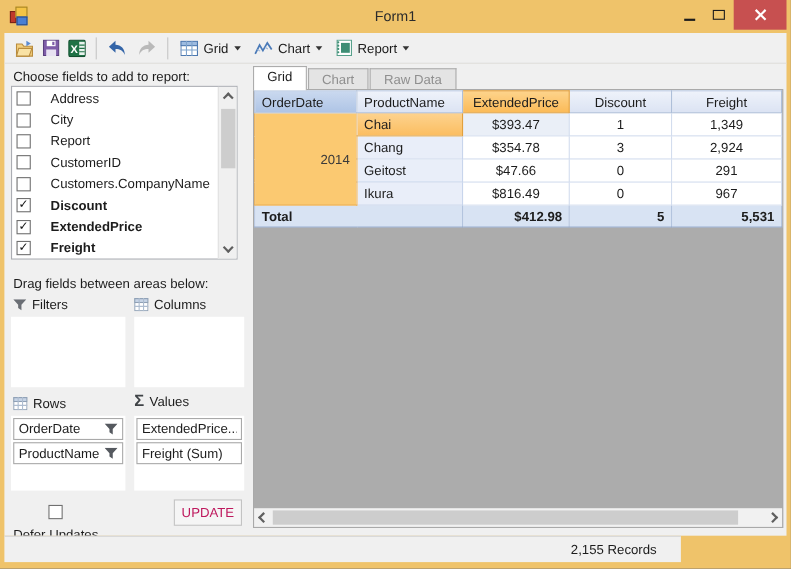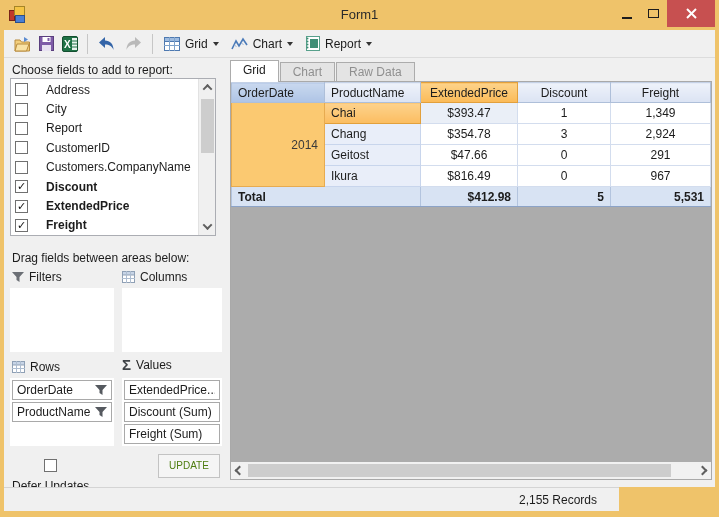--- a/index.html
+++ b/index.html
@@ -49,21 +49,21 @@
   .chev.left { transform:rotate(-135deg); }
   .chev.right { transform:rotate(45deg); }
 
   .area-label { position:absolute; display:flex; align-items:center; gap:5px; color:#1c1c1c; }
   .area-box { position:absolute; background:#fff; }
   .fielditem { height:20px; background:#fff; border:1px solid #a9a9a9; display:flex; align-items:center; padding:0 4px; margin:2px 2px 2px 2px; justify-content:space-between; }
   .fielditem .flabel { white-space:nowrap; overflow:hidden; }
   .sigma { font-size:15px; font-weight:bold; color:#3f4347; line-height:12px; }
 
   .defer-row { position:absolute; left:8px; top:401px; display:flex; align-items:center; gap:7px;flex-direction:column; }
-  .update-btn { position:absolute; left:154px; top:396px; width:62px; height:24px; background:#f5f5f5; border:1px solid #c3c3c3; color:#4d7c0f; font-size:10px; text-align:center; line-height:22px; }
+  .update-btn { position:absolute; left:154px; top:396px; width:62px; height:24px; background:#f5f5f5; border:1px solid #c3c3c3; color:#be185d; font-size:12px; text-align:center; line-height:22px; }
 
   
   .right-panel { position:absolute; left:226px; top:2px; width:482px; height:420px; }
   .tabstrip { position:absolute; left:0; top:0; height:22px; display:flex; align-items:flex-end; }
   .tab { height:20px; padding:0 12px; border:1px solid #acacac; border-bottom:none; background:#e4e4e4; color:#8f8f8f; line-height:19px; margin-right:1px; }
   .tab.active { height:22px; background:#fff; color:#1c1c1c; position:relative; z-index:2; }
   .tab-content { position:absolute; left:0; top:21px; width:482px; height:399px; border:1px solid #a9a9a9; background:#acacac; display:flex; flex-direction:column; }
 
   table.pivot { width:100%; border-collapse:collapse; table-layout:fixed; background:#fff; }
   table.pivot th, table.pivot td { font-weight:normal; font-size:12px; padding:0 6px; overflow:hidden; white-space:nowrap; }
@@ -284,23 +284,20 @@
           <div class="fielditem">
             <span class="flabel">ProductName</span>
             <svg width="12" height="11">
               <polygon points="0,0 12,0 7.5,5 7.5,10 4.5,8 4.5,5" fill="#55595f"></polygon>
             </svg>
           </div>
         </div>
       <div class="area-box" style="left:118px; top:320px; width:100px; height:68px;">
           <div class="fielditem">
             <span class="flabel">ExtendedPrice...</span>
-          </div>
-          <div class="fielditem">
-            <span class="flabel">Discount (Sum)</span>
           </div>
           <div class="fielditem">
             <span class="flabel">Freight (Sum)</span>
           </div>
         </div>
 
       <div class="defer-row">
         <span class="cb"></span>
         <span>Defer Updates</span>
       </div>

